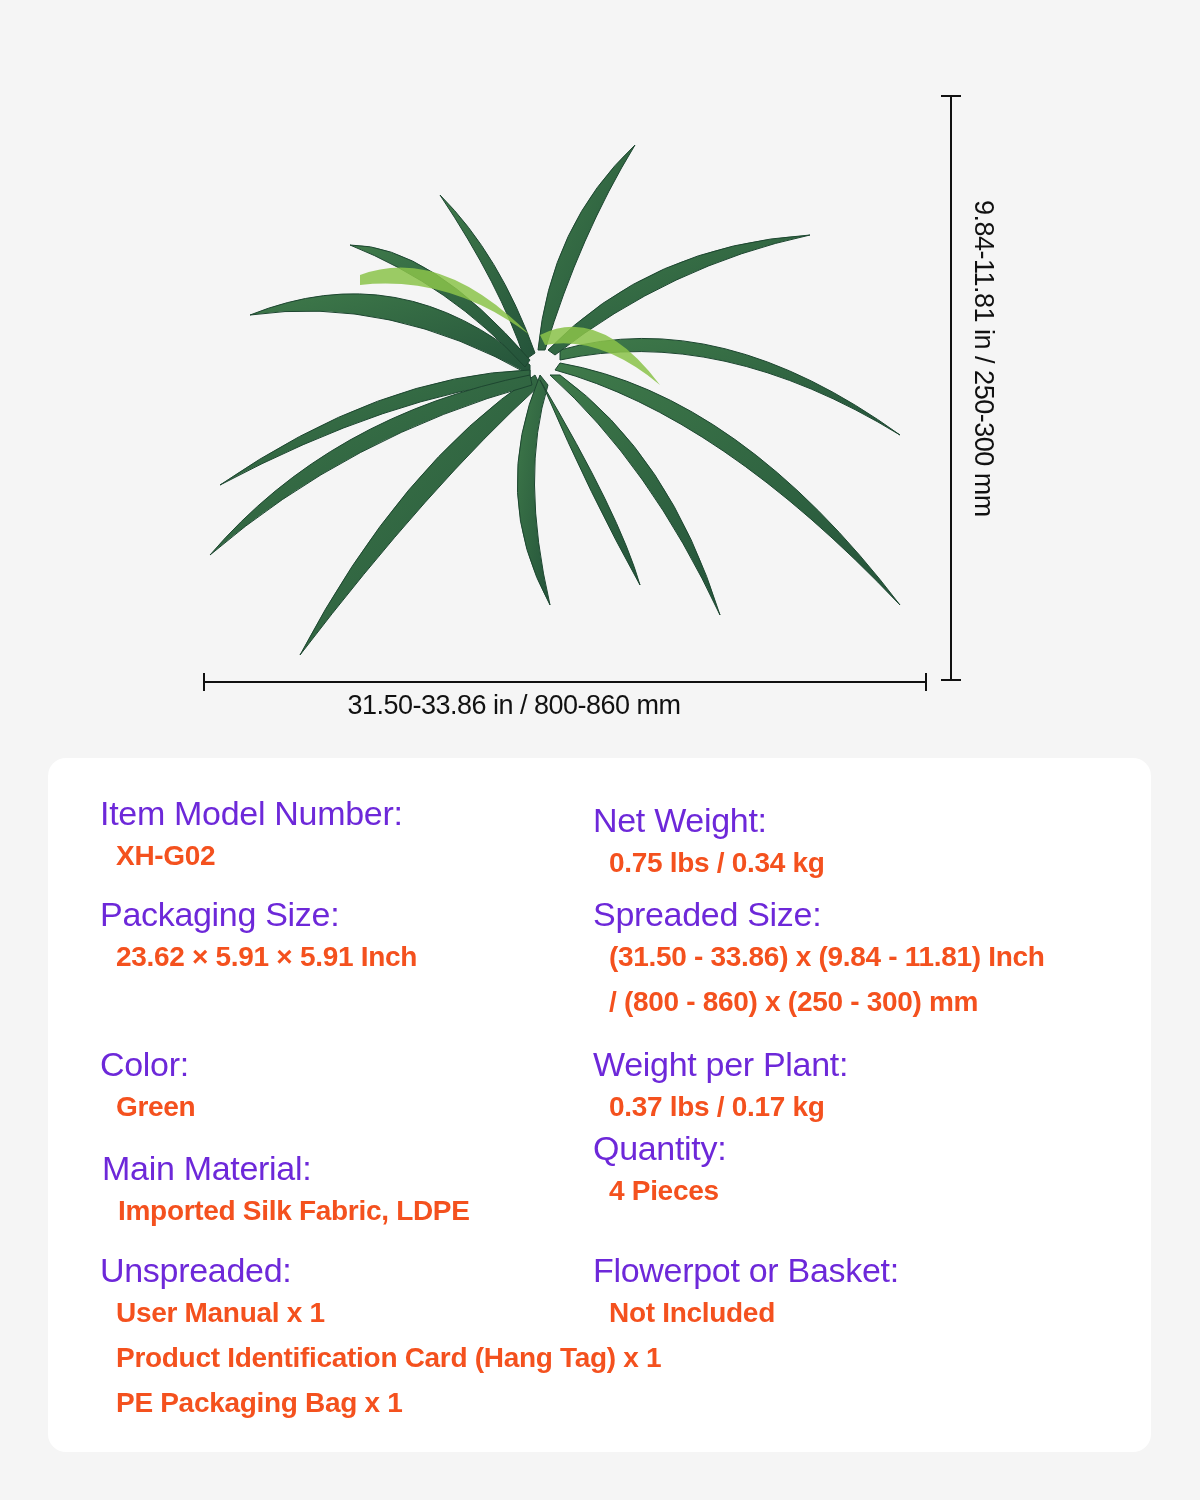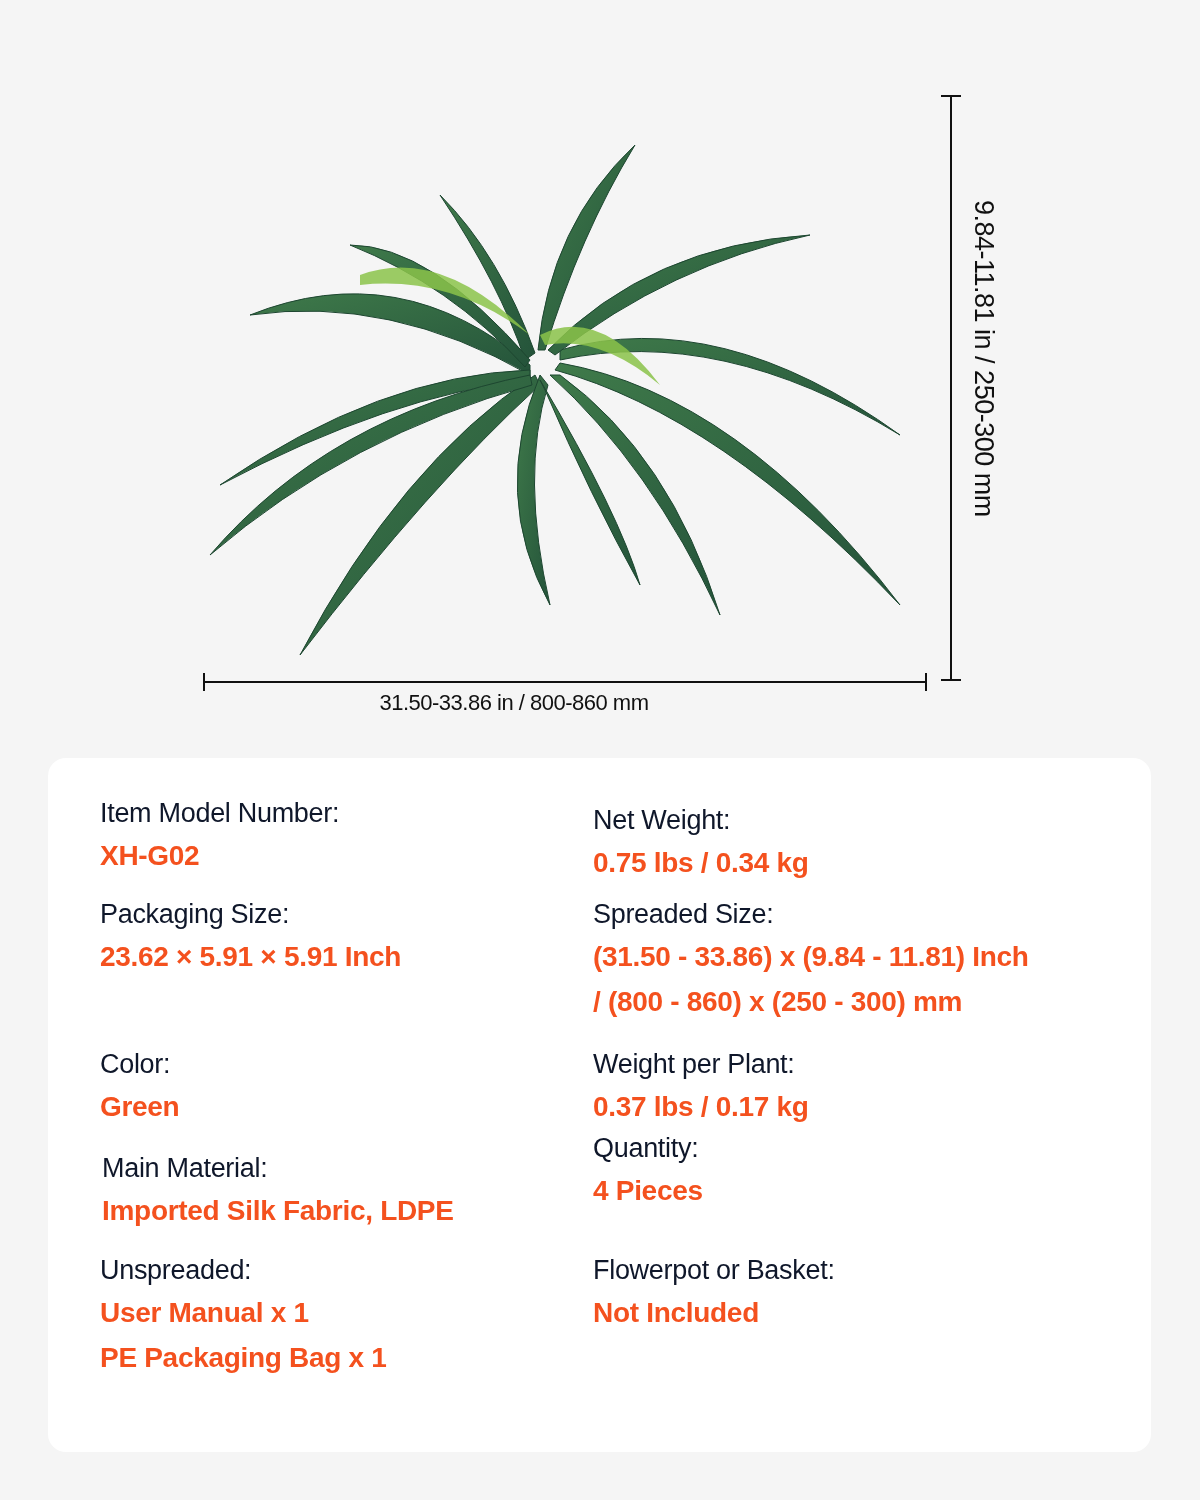--- a/index.html
+++ b/index.html
@@ -6,34 +6,34 @@
     body {
       width: 1200px; height: 1500px;
       background: #f5f5f5;
       font-family: "Liberation Sans", "DejaVu Sans", sans-serif;
       position: relative; overflow: hidden;
     }
     .figure { position: absolute; left: 0; top: 0; width: 1200px; height: 740px; }
     .plant { position: absolute; left: 200px; top: 135px; width: 720px; height: 530px; }
     .dim-h-line { position: absolute; left: 204px; top: 681px; width: 722px; height: 2px; background: #111; }
     .dim-h-cap { position: absolute; width: 2px; height: 18px; background: #111; top: 673px; }
-    .dim-h-label { position: absolute; left: 204px; width: 620px; top: 690px; text-align: center; font-size: 22px; color: #111; letter-spacing: -0.5px; }
+    .dim-h-label { position: absolute; left: 204px; width: 620px; top: 690px; text-align: center; font-size: 27px; color: #111; letter-spacing: -0.5px; }
     .dim-v-line { position: absolute; left: 950px; top: 96px; width: 2px; height: 584px; background: #111; }
     .dim-v-cap { position: absolute; left: 941px; width: 20px; height: 2px; background: #111; }
     .dim-v-label {
       position: absolute; left: 968px; top: 200px; font-size: 27px; color: #111;
       writing-mode: vertical-rl; letter-spacing: -0.5px; white-space: nowrap;
     }
     .spec-card {
       position: absolute; left: 48px; top: 758px; width: 1103px; height: 694px;
       background: #ffffff; border-radius: 18px;
     }
     .spec { position: absolute; }
-    .spec-label { font-size: 27px; color: #0f172a; line-height: 40px; white-space: nowrap; letter-spacing: -0.3px; }
-    .spec-value { font-size: 28px; color: #f4511e; font-weight: bold; line-height: 45px; white-space: nowrap; letter-spacing: -0.3px; }
+    .spec-label { font-size: 34px; color: #6d28d9; line-height: 40px; white-space: nowrap; letter-spacing: -0.3px; }
+    .spec-value { font-size: 28px; color: #f4511e; font-weight: bold; line-height: 45px; white-space: nowrap; letter-spacing: -0.3px; margin-left: 16px; }
   </style>
 </head>
 <body>
 
 <div class="figure">
   <svg class="plant" viewBox="0 0 720 530" xmlns="http://www.w3.org/2000/svg">
     <defs>
       <linearGradient id="fg" x1="0" y1="0" x2="1" y2="1">
         <stop offset="0" stop-color="#3f7a4a"></stop>
         <stop offset="1" stop-color="#24533a"></stop>
@@ -85,20 +85,21 @@
     <div class="spec-label">Color:</div>
     <div class="spec-value">Green</div>
   </div>
   <div class="spec" style="left:54px; top:390px">
     <div class="spec-label">Main Material:</div>
     <div class="spec-value">Imported Silk Fabric, LDPE</div>
   </div>
   <div class="spec" style="left:52px; top:492px">
     <div class="spec-label">Unspreaded:</div>
     <div class="spec-value">User Manual x 1</div>
+    <div class="spec-value">Product Identification Card (Hang Tag) x 1</div>
     <div class="spec-value">PE Packaging Bag x 1</div>
   </div>
 
   <div class="spec" style="left:545px; top:42px">
     <div class="spec-label">Net Weight:</div>
     <div class="spec-value">0.75 lbs / 0.34 kg</div>
   </div>
   <div class="spec" style="left:545px; top:136px">
     <div class="spec-label">Spreaded Size:</div>
     <div class="spec-value">(31.50 - 33.86) x (9.84 - 11.81) Inch</div>

